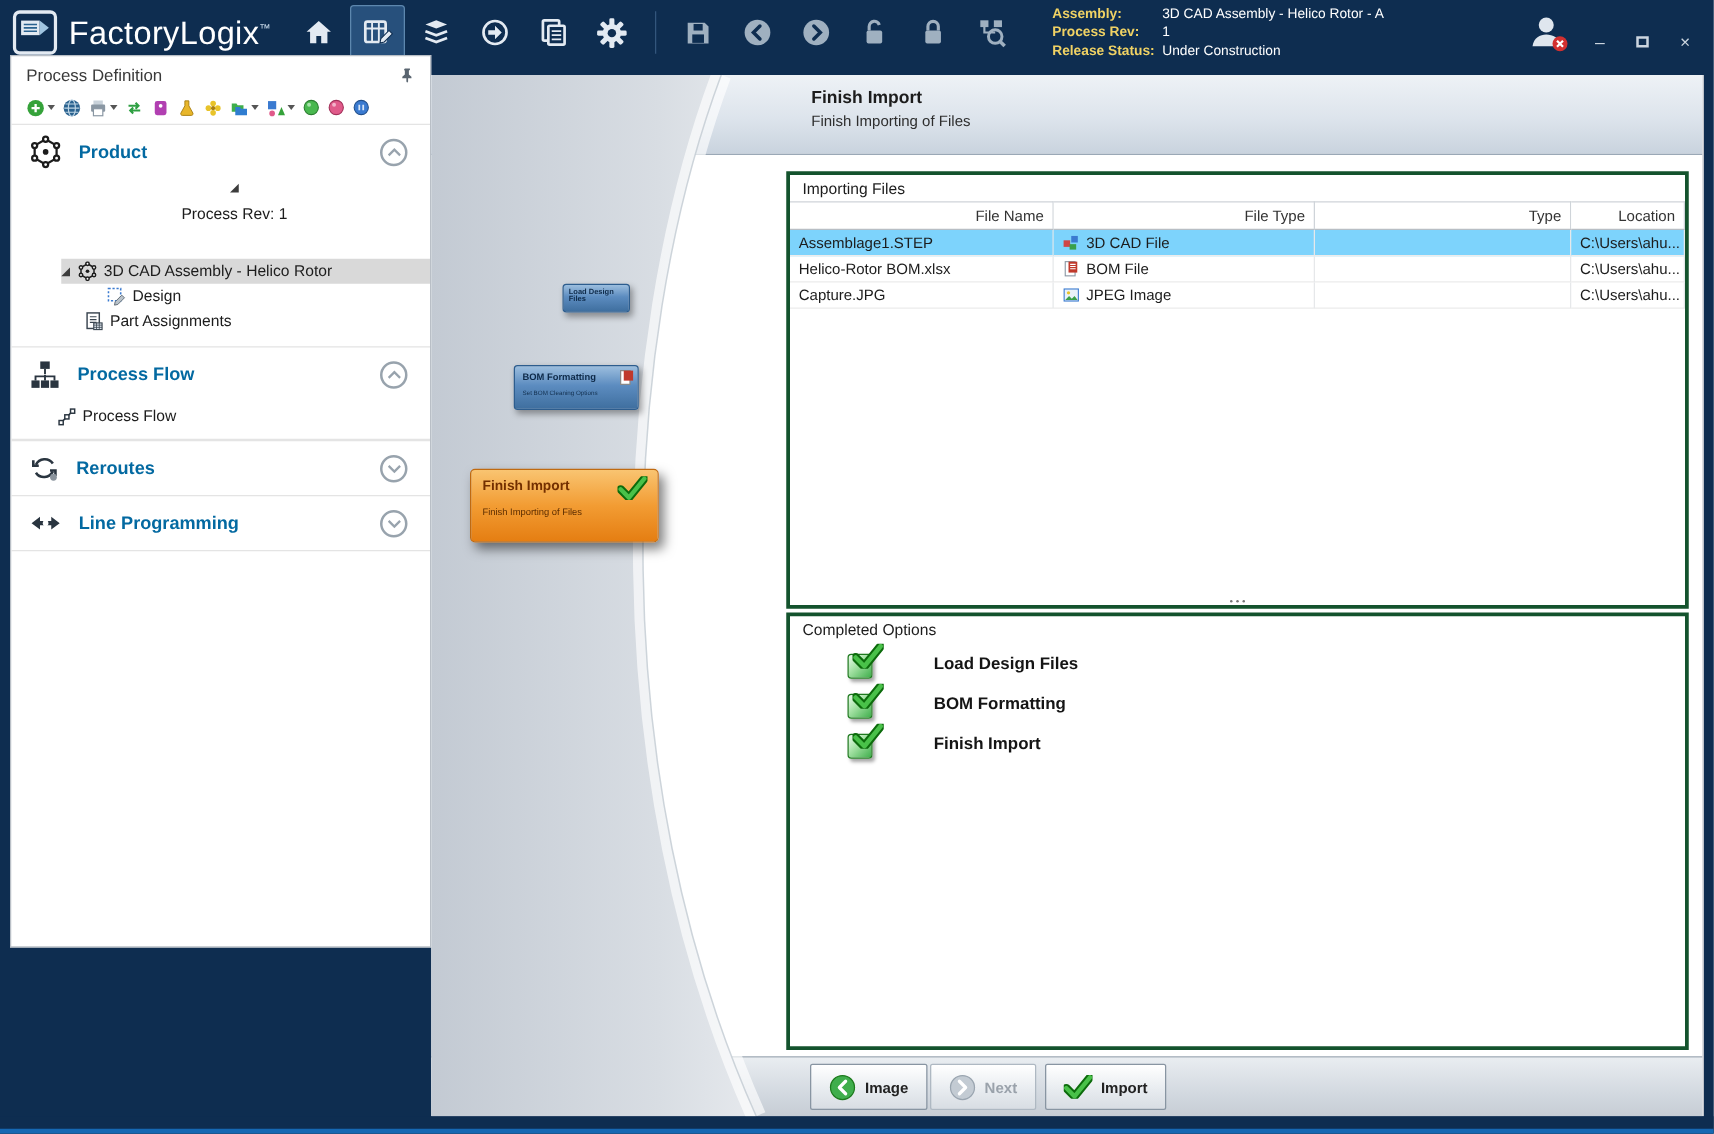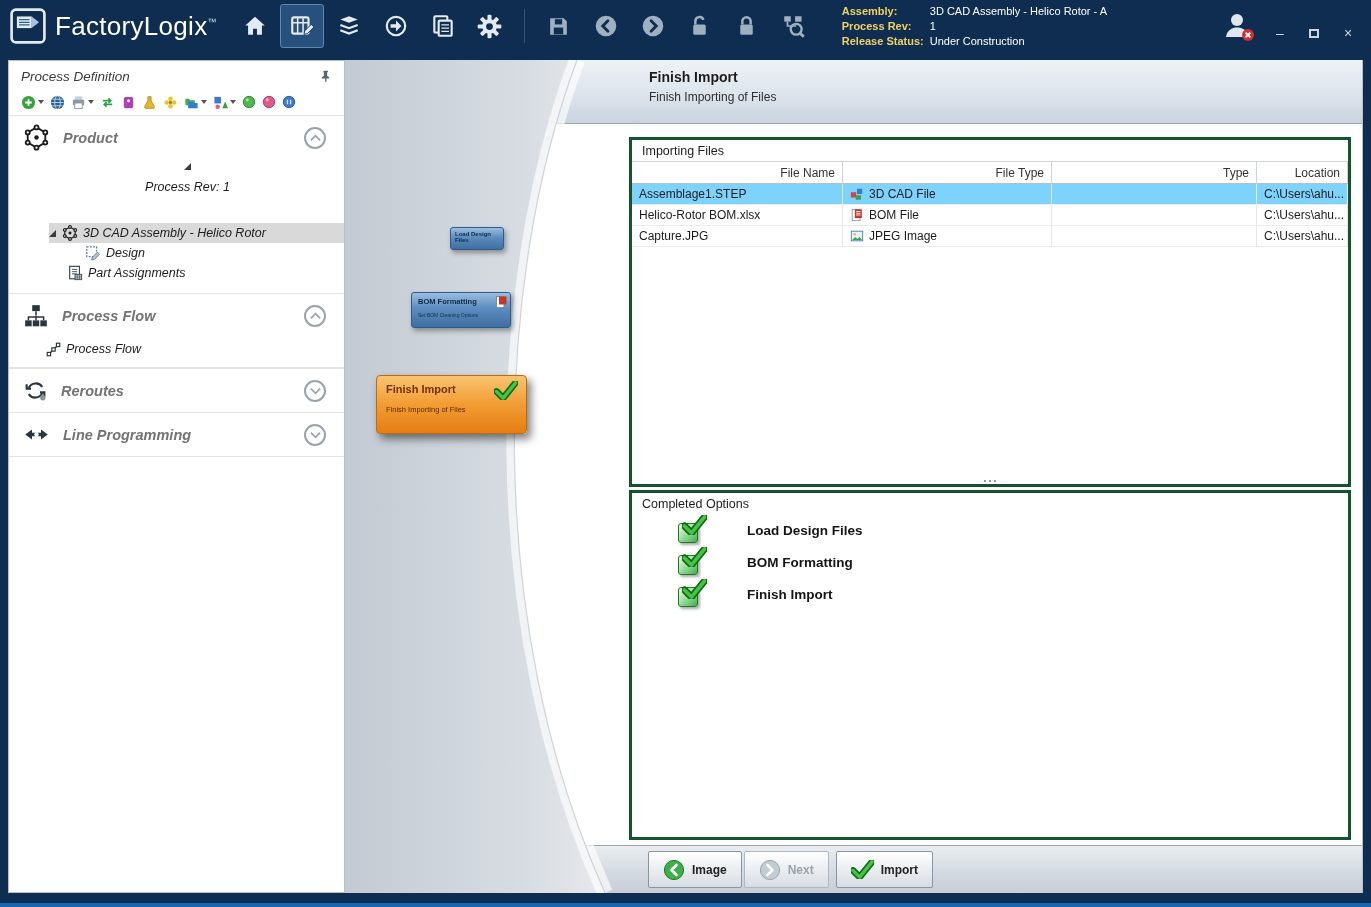--- a/index.html
+++ b/index.html
@@ -22,29 +22,29 @@
   .tb-divider { width:1px; height:34px; background:#33567c; margin:0 9px; }
   .asm-info { margin-left:26px; display:grid; grid-template-columns:82px auto; column-gap:6px; row-gap:1px; font-size:11px; line-height:14px; }
   .asm-label { font-weight:bold; color:#f0d264; white-space:nowrap; }
   .asm-value { color:#ffffff; white-space:nowrap; }
   .tb-right { margin-left:auto; display:flex; align-items:center; gap:16px; padding-right:14px; }
   .win-controls { display:flex; align-items:center; gap:16px; margin-top:14px; }
   .wc { color:#cbd5df; font-size:14px; width:18px; text-align:center; cursor:pointer; line-height:14px; }
   .maxbox { display:inline-block; width:10px; height:9px; border:2px solid #cbd5df; }
 
   
-  .sidebar { position:absolute; left:8px; top:60px; width:337px; height:833px; background:#ffffff; border:1px solid #b9bfc6; overflow:hidden;font-style:italic; }
+  .sidebar { position:absolute; left:8px; top:44px; width:337px; height:714px; background:#ffffff; border:1px solid #b9bfc6; overflow:hidden; }
   .sb-header { height:30px; display:flex; align-items:center; padding:0 12px; font-size:13.5px; color:#3a3a3a; }
   .sb-header .pin { margin-left:auto; cursor:pointer; }
   .sb-toolbar { height:24px; display:flex; align-items:center; gap:6px; padding:0 12px 2px 12px; }
   .mini-btn { display:flex; align-items:center; cursor:pointer; }
   .caret { width:0; height:0; border-left:3px solid transparent; border-right:3px solid transparent; border-top:4px solid #555; margin-left:2px; }
   .sb-section-header { display:flex; align-items:center; height:44px; padding:0 10px 0 14px; border-top:1px solid #e4e4e4; cursor:pointer; }
   .sb-section-header:first-of-type { border-top:none; }
-  .sb-section-label { font-size:14.5px; font-weight:bold; color:#737373; margin-left:13px; }
+  .sb-section-label { font-size:14.5px; font-weight:bold; color:#0369a1; margin-left:13px; }
   .collapse-circle { margin-left:auto; margin-right:8px; width:22px; height:22px; border-radius:50%; border:2px solid #98a3ad; display:flex; align-items:center; justify-content:center; cursor:pointer; background:#fff; }
   .tree { padding:4px 0 10px 0; }
   .tree-row { display:flex; align-items:center; height:20px; font-size:12.5px; color:#1c1c1c; gap:5px; cursor:pointer; white-space:nowrap; }
   .expander { width:0; height:0; border-bottom:7px solid #3c3c3c; border-left:7px solid transparent; margin-right:1px; }
   .row-rev { padding-left:22px;flex-direction:column; }
   .row-asm { margin-left:40px; background:#d9d9d9; padding-right:6px;margin-top:40px; }
   .row-design { padding-left:76px; }
   .row-parts { padding-left:58px; }
   .row-flowitem { padding-left:37px; height:24px; }
   .sb-divider { border-top:1px solid #e4e4e4; }

